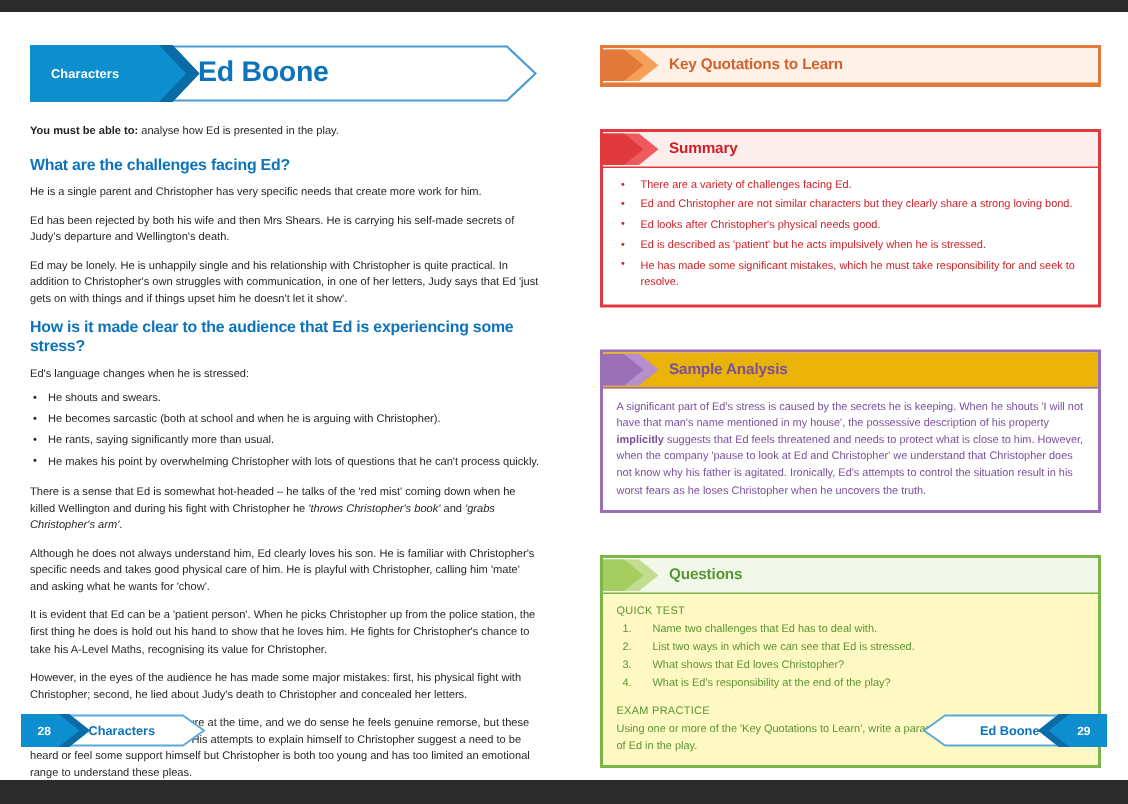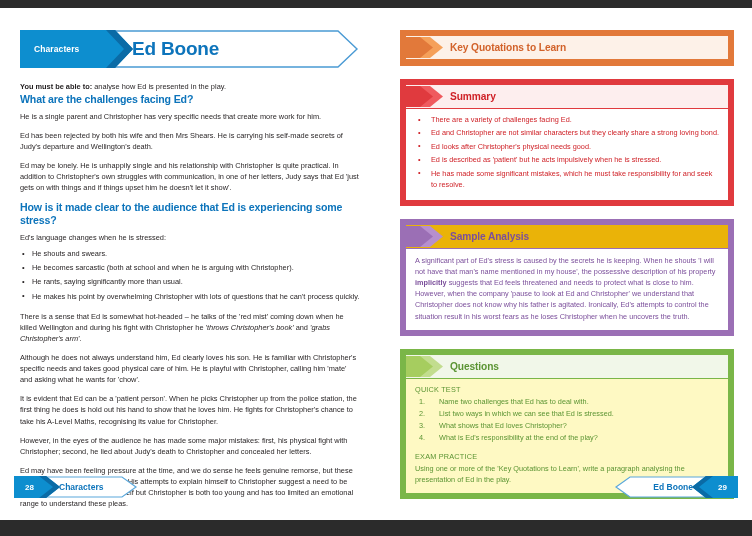--- a/index.html
+++ b/index.html
@@ -59,21 +59,21 @@
     color: #0d74bb;
     font-size: 19px;
     font-weight: bold;
     letter-spacing: -.2px;
     z-index: 3;
   }
 
   
   .intro {
     font-size: 7.4px; color: #231f20;
-    line-height: 1.45; 
+    line-height: 1.45; margin-bottom: 11px;
   }
   .intro b { font-weight: bold; }
   h2.qhead {
     color: #0d74bb;
     font-size: 10.6px;
     font-weight: bold;
     line-height: 1.22;
     margin-bottom: 5px;
     letter-spacing: -.15px;
   }
@@ -93,22 +93,22 @@
   ul.bullets li::before {
     content: "•";
     position: absolute; left: 2px; top: -.5px;
     color: #231f20; font-size: 7.4px;
   }
   .sect { margin-bottom: 3px; }
 
   
   .infobox {
     position: relative;
-    border: 6px solid #14b8a6;
-    margin-bottom: 13px;
+    border: 2px solid #14b8a6;
+    margin-bottom: 28px;
     background: #ffffff;
   }
   .ib-head {
     position: relative;
     height: 24px;
     display: flex; align-items: center;
     border-bottom: 1px solid #cccccc;
   }
   .ib-arrow {
     position: absolute;

